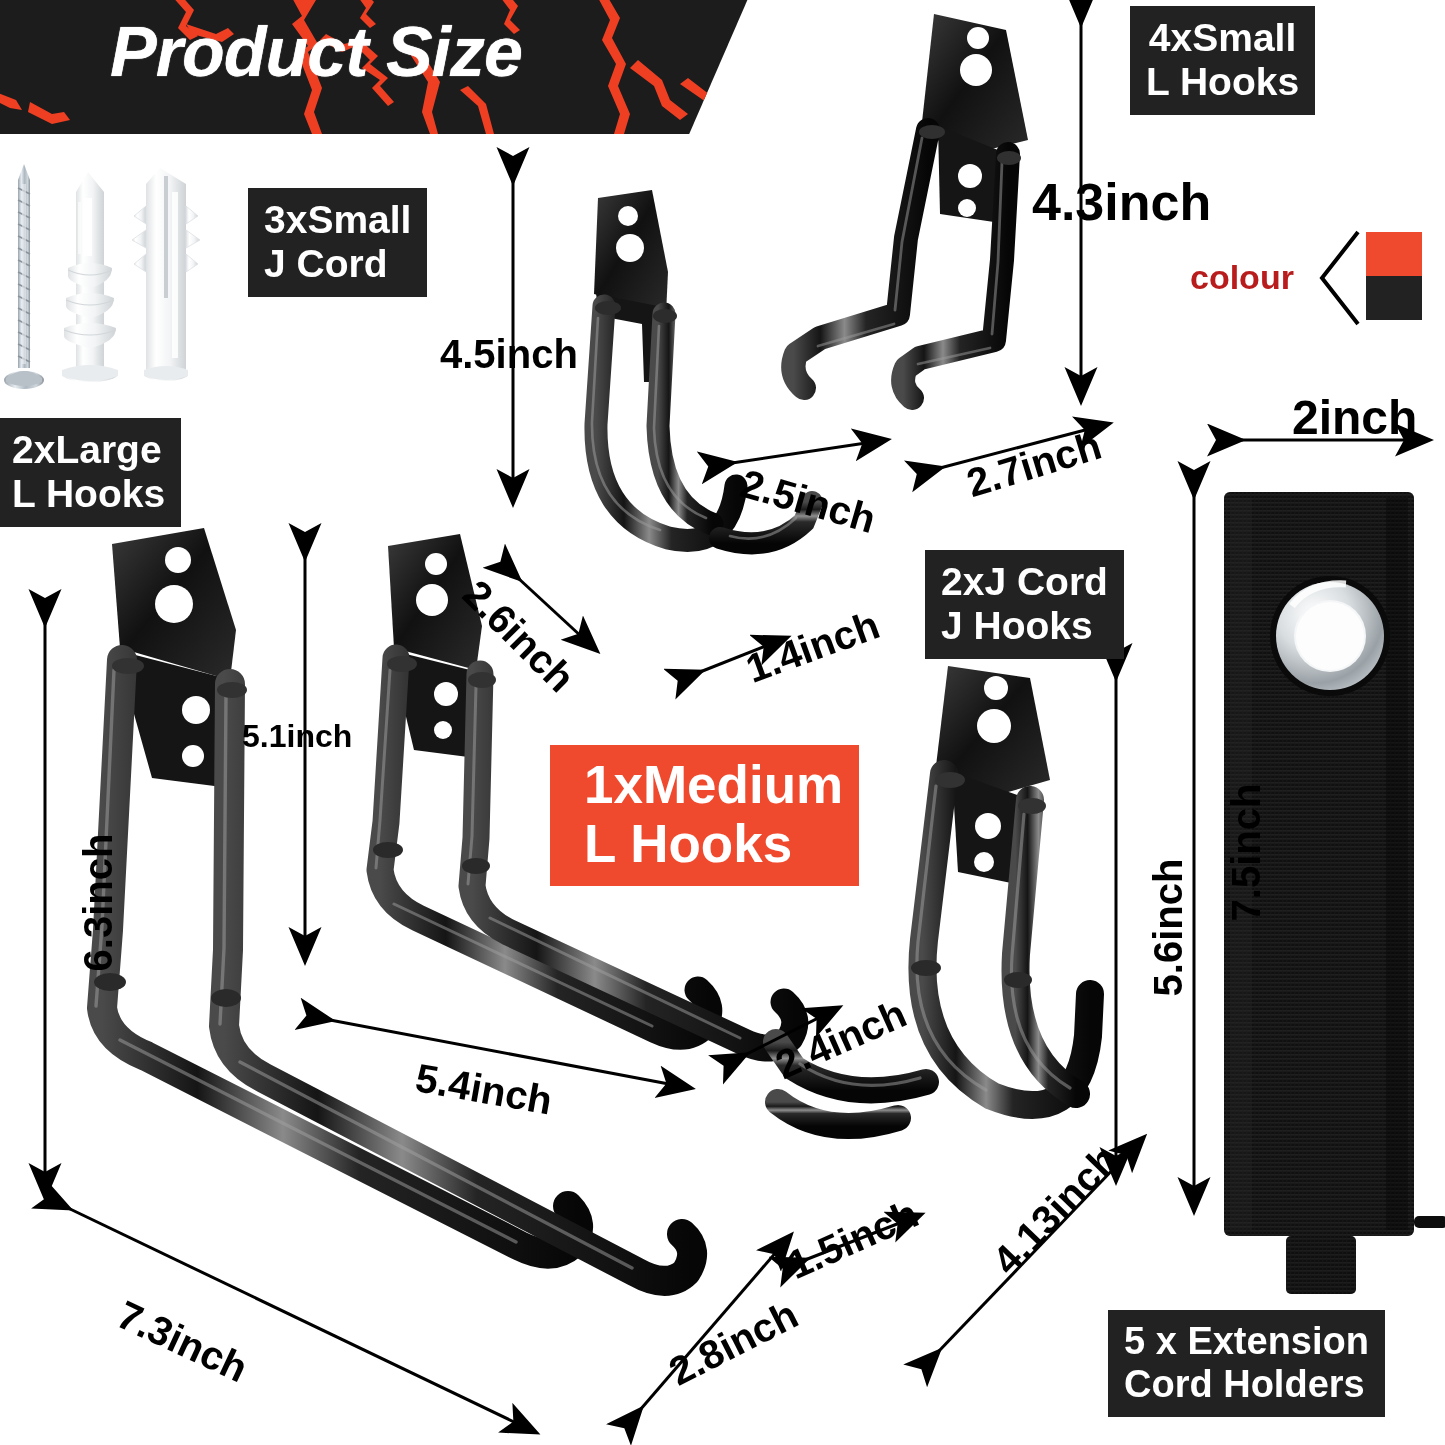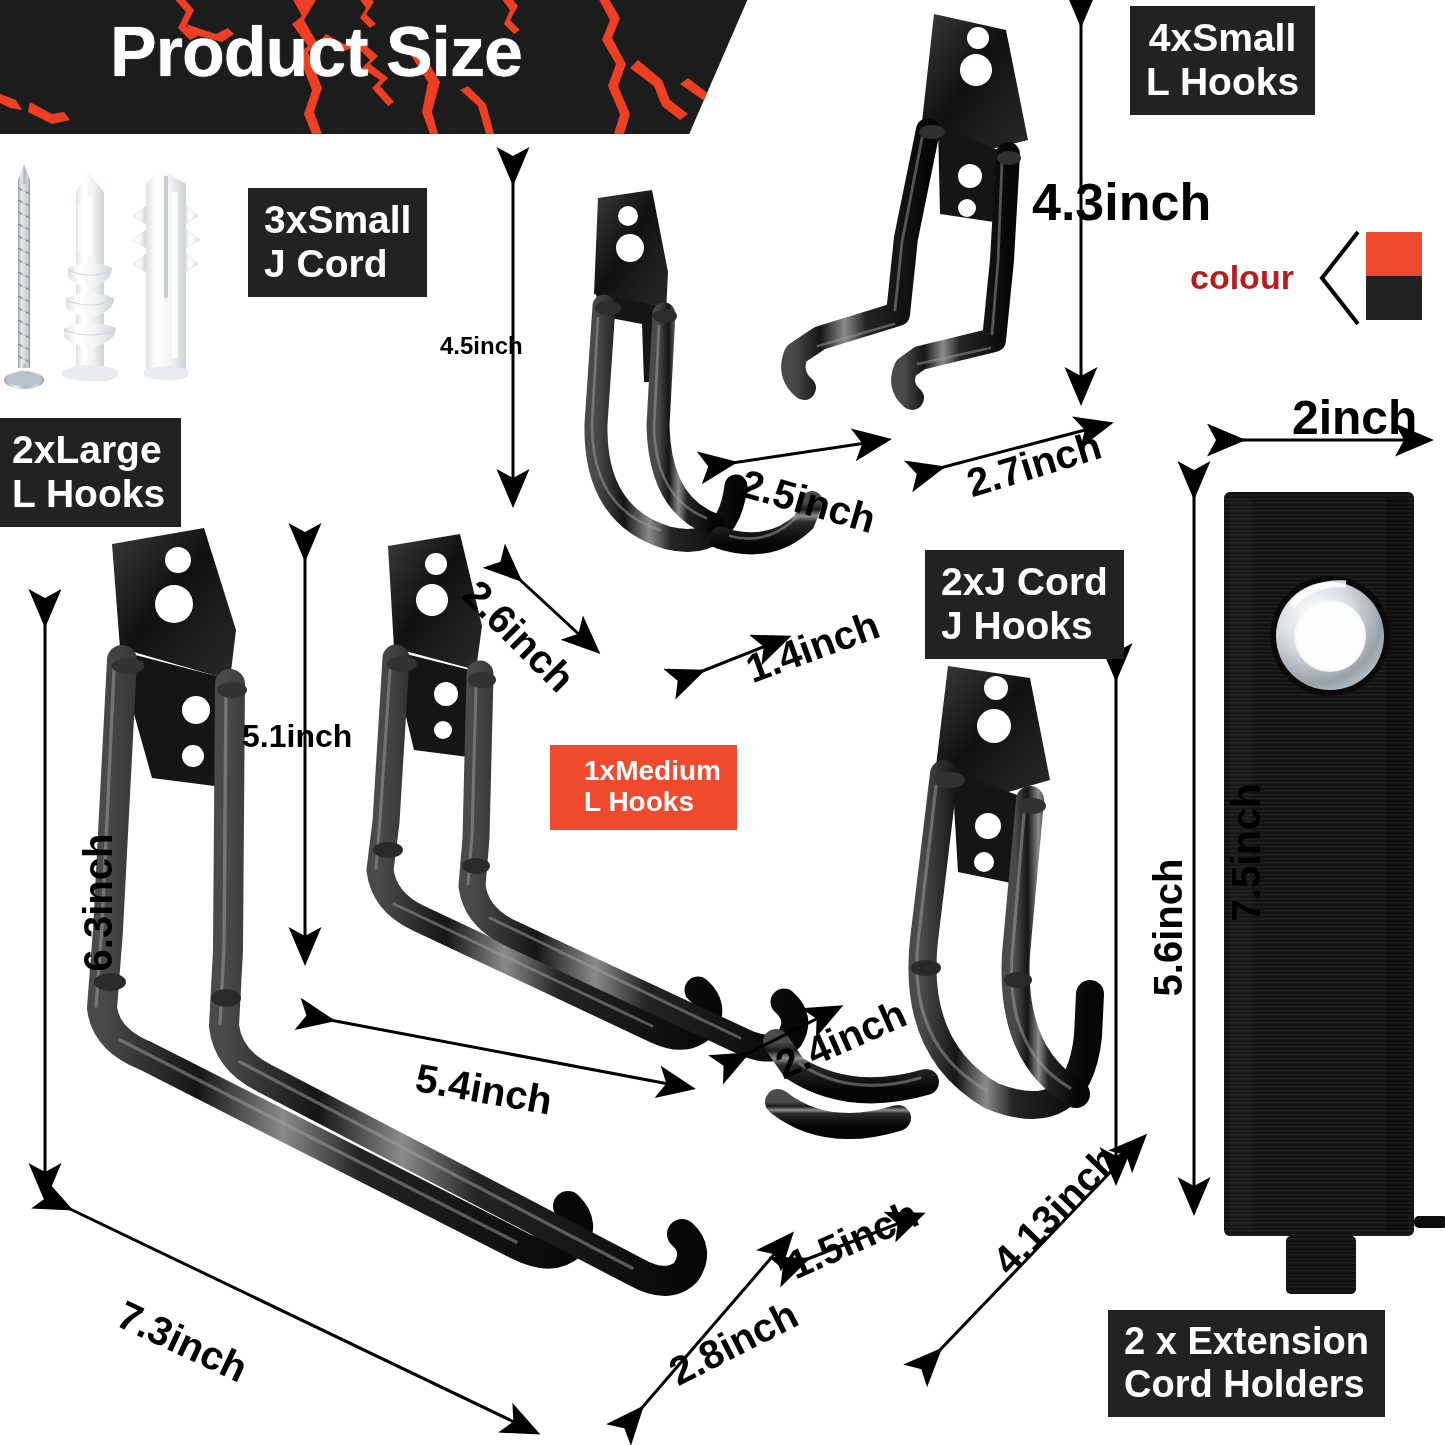--- a/index.html
+++ b/index.html
@@ -6,21 +6,21 @@
   body{font-family:"Liberation Sans",sans-serif;}
   #stage{position:relative;width:1445px;height:1445px;background:#fff;overflow:hidden;}
 
   
   .title-banner{position:absolute;left:-10px;top:-6px;width:760px;height:140px;
     background:#1c1c1c;
     clip-path:polygon(0 0, 100% 0, 92% 100%, 0 100%);
     overflow:hidden;}
   .title-banner .cracks{position:absolute;inset:0;}
   .title-text{position:absolute;left:120px;top:18px;
-    font-size:70px;font-weight:bold;color:#fff;
+    font-size:70px;font-weight:bold;font-style:italic;color:#fff;
     letter-spacing:-1px;white-space:nowrap;z-index:3;
     text-shadow:0 0 1px #fff;}
 
   
   .lbl{position:absolute;background:#222;color:#fff;font-weight:bold;
     line-height:1.12;padding:10px 16px 12px 16px;white-space:pre-line;}
   .lbl.red{background:#f04a2e;}
 
   
   .dim{position:absolute;color:#000;font-weight:bold;white-space:nowrap;
@@ -362,39 +362,39 @@
 
   <div class="lbl" style="left:248px;top:188px;font-size:39px;">3xSmall
 J Cord</div>
 
   <div class="lbl" style="left:1130px;top:6px;font-size:39px;text-align:center;">4xSmall
 L Hooks</div>
 
   <div class="lbl" style="left:-4px;top:418px;font-size:39px;">2xLarge
 L Hooks</div>
 
-  <div class="lbl red" style="left:550px;top:745px;font-size:28px;color:#fff;padding-left:34px;">1xMedium
+  <div class="lbl red" style="left:550px;top:745px;font-size:53px;color:#fff;padding-left:34px;">1xMedium
 L Hooks</div>
 
   <div class="lbl" style="left:925px;top:550px;font-size:39px;">2xJ Cord
 J Hooks</div>
 
-  <div class="lbl" style="left:1108px;top:1310px;font-size:38px;">2 x Extension
+  <div class="lbl" style="left:1108px;top:1310px;font-size:38px;">5 x Extension
 Cord Holders</div>
 
   <div class="colour-word noselect" style="left:1190px;top:258px;">colour</div>
   <svg style="position:absolute;left:1316px;top:228px" width="46" height="100" viewBox="0 0 46 100">
     <path d="M42 4 L6 50 L42 96" stroke="#000" stroke-width="4" fill="none"></path>
   </svg>
   <div class="sw" style="left:1366px;top:232px;">
     <div class="top"></div>
     <div class="bot"></div>
   </div>
 
-  <div class="dim" style="left:440px;top:332px;font-size:24px;">4.5inch</div>
+  <div class="dim" style="left:440px;top:332px;font-size:40px;">4.5inch</div>
 
   <div class="dim" style="left:470px;top:565px;font-size:40px;transform:rotate(45deg);">2.6inch</div>
 
   <div class="dim" style="left:748px;top:648px;font-size:40px;transform:rotate(-20deg);">1.4inch</div>
 
   <div class="dim" style="left:742px;top:460px;font-size:40px;transform:rotate(16deg);">2.5inch</div>
 
   <div class="dim" style="left:1032px;top:172px;font-size:52px;">4.3inch</div>
 
   <div class="dim" style="left:968px;top:462px;font-size:40px;transform:rotate(-17deg);">2.7inch</div>

